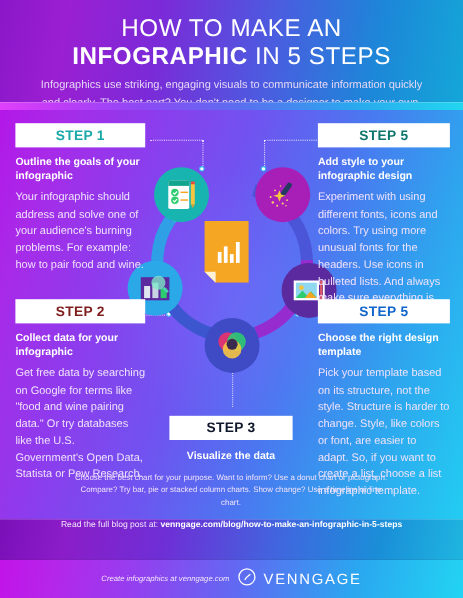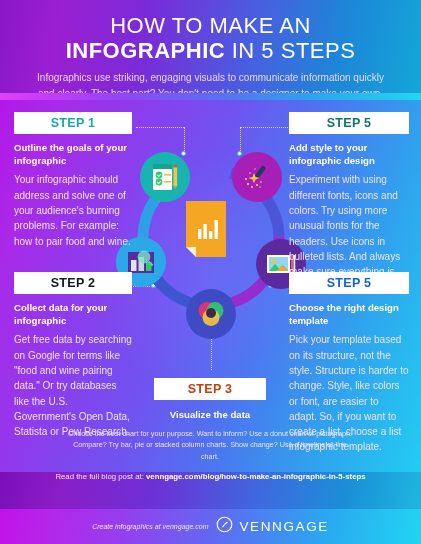--- a/index.html
+++ b/index.html
@@ -315,39 +315,39 @@
       </div>
     </div>
 
     <div class="step-block" id="step1">
       <div class="step-badge" style="color: rgb(26, 168, 168);">STEP 1</div>
       <div class="step-head">Outline the goals of your infographic</div>
       <div class="step-text">Your infographic should address and solve one of your audience's burning problems. For example: how to pair food and wine.</div>
     </div>
 
     <div class="step-block" id="step2">
-      <div class="step-badge" style="color: #0f172a;">STEP 2</div>
+      <div class="step-badge" style="color: #7f1d1d;">STEP 2</div>
       <div class="step-head">Collect data for your infographic</div>
       <div class="step-text">Get free data by searching on Google for terms like "food and wine pairing data." Or try databases like the U.S. Government's Open Data, Statista or Pew Research.</div>
     </div>
 
     <div class="step-block" id="step5">
       <div class="step-badge" style="color: #0f766e;">STEP 5</div>
       <div class="step-head">Add style to your infographic design</div>
       <div class="step-text">Experiment with using different fonts, icons and colors. Try using more unusual fonts for the headers. Use icons in bulleted lists. And always make sure everything is aligned.</div>
     </div>
 
     <div class="step-block" id="step4">
       <div class="step-badge" style="color: rgb(17, 102, 204);">STEP 5</div>
       <div class="step-head">Choose the right design template</div>
       <div class="step-text">Pick your template based on its structure, not the style. Structure is harder to change. Style, like colors or font, are easier to adapt. So, if you want to create a list, choose a list infographic template.</div>
     </div>
 
     <div id="step3">
-      <div class="step-badge" style="color: #c2410c;">STEP 3</div>
+      <div class="step-badge" style="color: #0f172a;">STEP 3</div>
       <div class="step-head">Visualize the data</div>
       <div class="step-text">Choose the best chart for your purpose. Want to inform? Use a donut chart or pictograph. Compare? Try bar, pie or stacked column charts. Show change? Use a timeline or line chart.</div>
     </div>
   </div>
 
   <div class="blog-bar">
     <div class="blog-text"><span>Read the full blog post at: </span><b>venngage.com/blog/how-to-make-an-infographic-in-5-steps</b></div>
   </div>
 
   <div class="footer">

